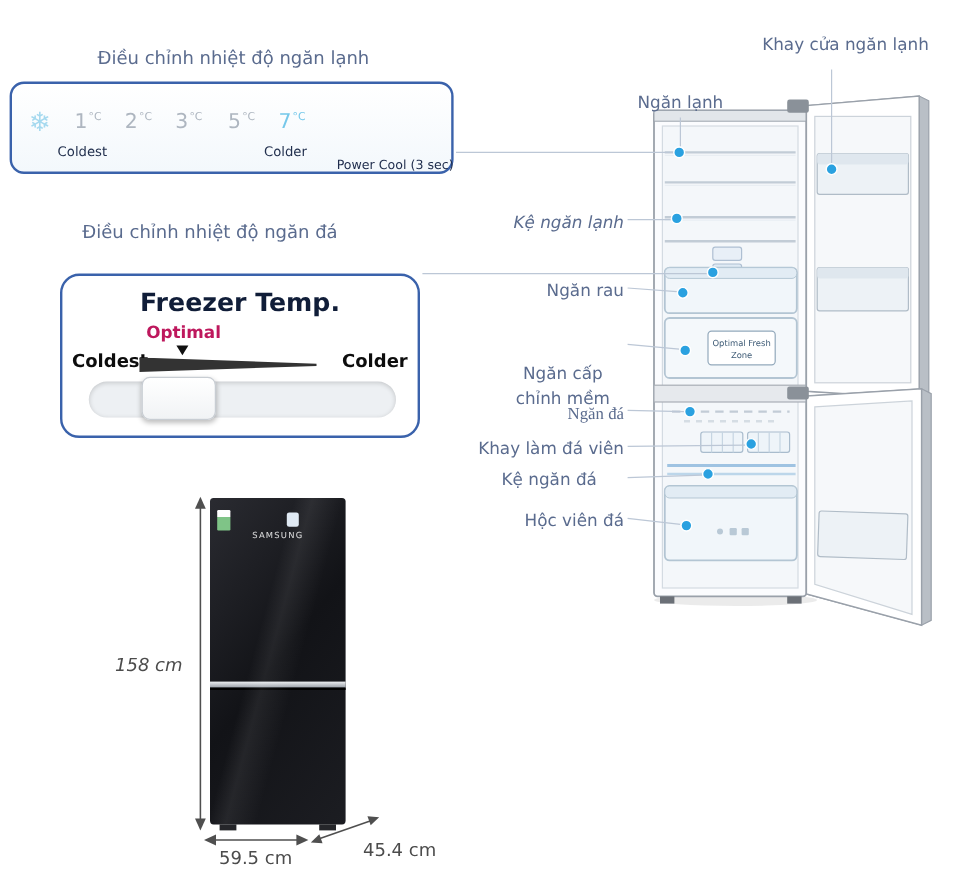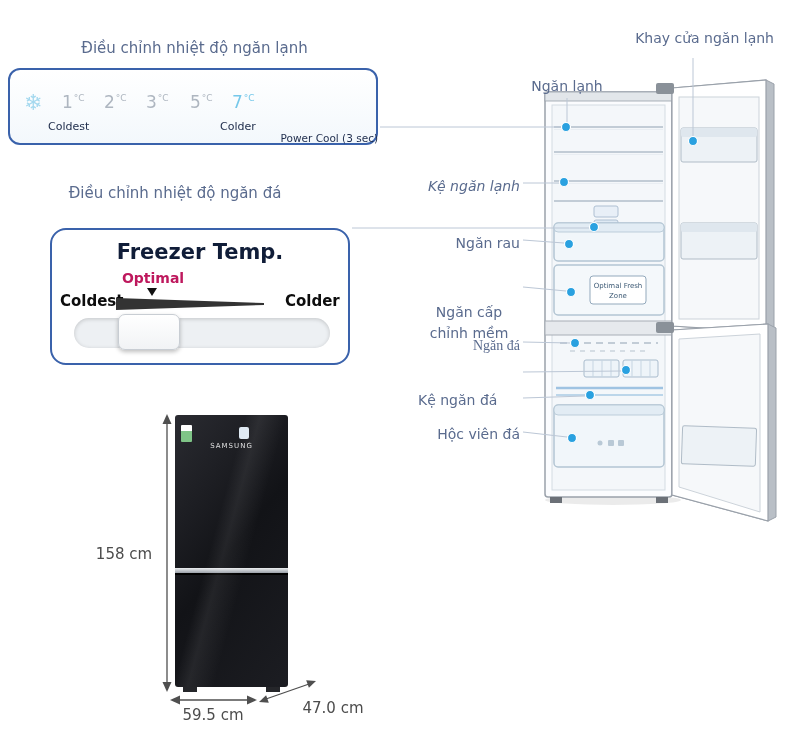--- a/index.html
+++ b/index.html
@@ -87,21 +87,21 @@
     background:linear-gradient(#ffffff 35%,#7fc487 35%);}
   .bf-badge{position:absolute;left:64px;top:12px;width:10px;height:12px;border-radius:2px;
     background:#dfe9f3;}
   .bf-brand{position:absolute;left:0;top:27px;width:100%;text-align:center;
     font-size:7px;letter-spacing:1px;color:rgba(255,255,255,.85);}
   .bf-foot{position:absolute;bottom:-5px;width:14px;height:5px;background:#25262a;}
   .bf-foot-l{left:8px;} .bf-foot-r{right:8px;}
 
   
   .dim{position:absolute;font-size:15px;color:#4c4c4c;z-index:2;text-align:center;}
-  .dim-h{left:92px;top:545px;width:64px;}
+  .dim-h{left:92px;top:545px;width:64px;font-style:italic;}
   .dim-w{left:173px;top:706px;width:80px;}
   .dim-d{left:297px;top:699px;width:72px;}
 </style>
 </head>
 <body>
 
 <div class="canvas">
 
   <div class="section-label lbl-fridge-panel">Điều chỉnh nhiệt độ ngăn lạnh</div>
   <div class="section-label lbl-freezer-panel">Điều chỉnh nhiệt độ ngăn đá</div>
@@ -234,36 +234,37 @@
 
   <div class="ann ann-door-tray">Khay cửa ngăn lạnh</div>
   <div class="ann ann-fridge-comp">Ngăn lạnh</div>
   <div class="ann ann-fridge-shelf">Kệ ngăn lạnh</div>
   <div class="ann ann-veg">Ngăn rau</div>
   <div class="ann ann-soft">
     <div>Ngăn cấp</div>
     <div>chỉnh mềm</div>
   </div>
   <div class="ann ann-freezer-comp">Ngăn đá</div>
+  <div class="ann ann-ice">Khay làm đá viên</div>
   <div class="ann ann-freezer-shelf">Kệ ngăn đá</div>
   <div class="ann ann-freezer-bin">Hộc viên đá</div>
 
   <div class="black-fridge">
     <div class="bf-energy"></div>
     <div class="bf-badge"></div>
     <div class="bf-brand">SAMSUNG</div>
     <div class="bf-handle"></div>
     <div class="bf-gap"></div>
     <div class="bf-foot bf-foot-l"></div>
     <div class="bf-foot bf-foot-r"></div>
   </div>
 
   <div class="dim dim-h">158 cm</div>
   <div class="dim dim-w">59.5 cm</div>
-  <div class="dim dim-d">47.0 cm</div>
+  <div class="dim dim-d">45.4 cm</div>
 
   <svg class="overlay">
 
     <g stroke="#bcc7d6" stroke-width="1" fill="none">
       <line x1="380" y1="127" x2="561" y2="127"></line>
       <line x1="567" y1="98" x2="567" y2="122"></line>
       <line x1="693" y1="58" x2="693" y2="136"></line>
       <line x1="523" y1="183" x2="559" y2="183"></line>
       <line x1="523" y1="240" x2="564" y2="243"></line>
       <line x1="523" y1="287" x2="566" y2="291"></line>

